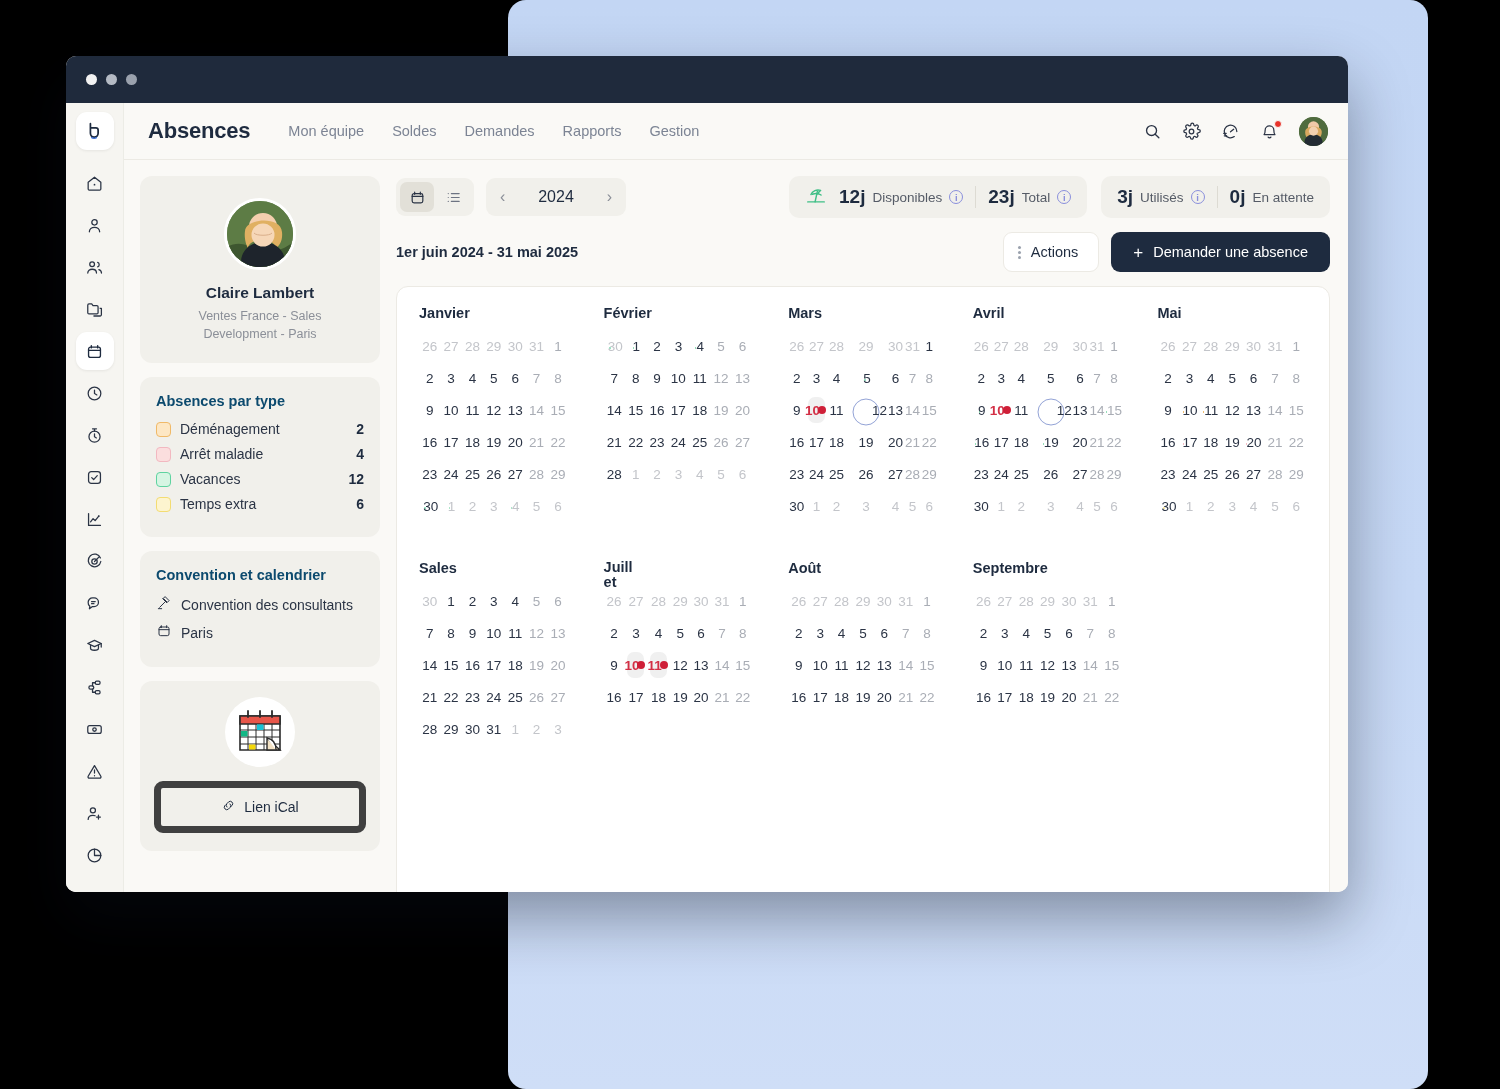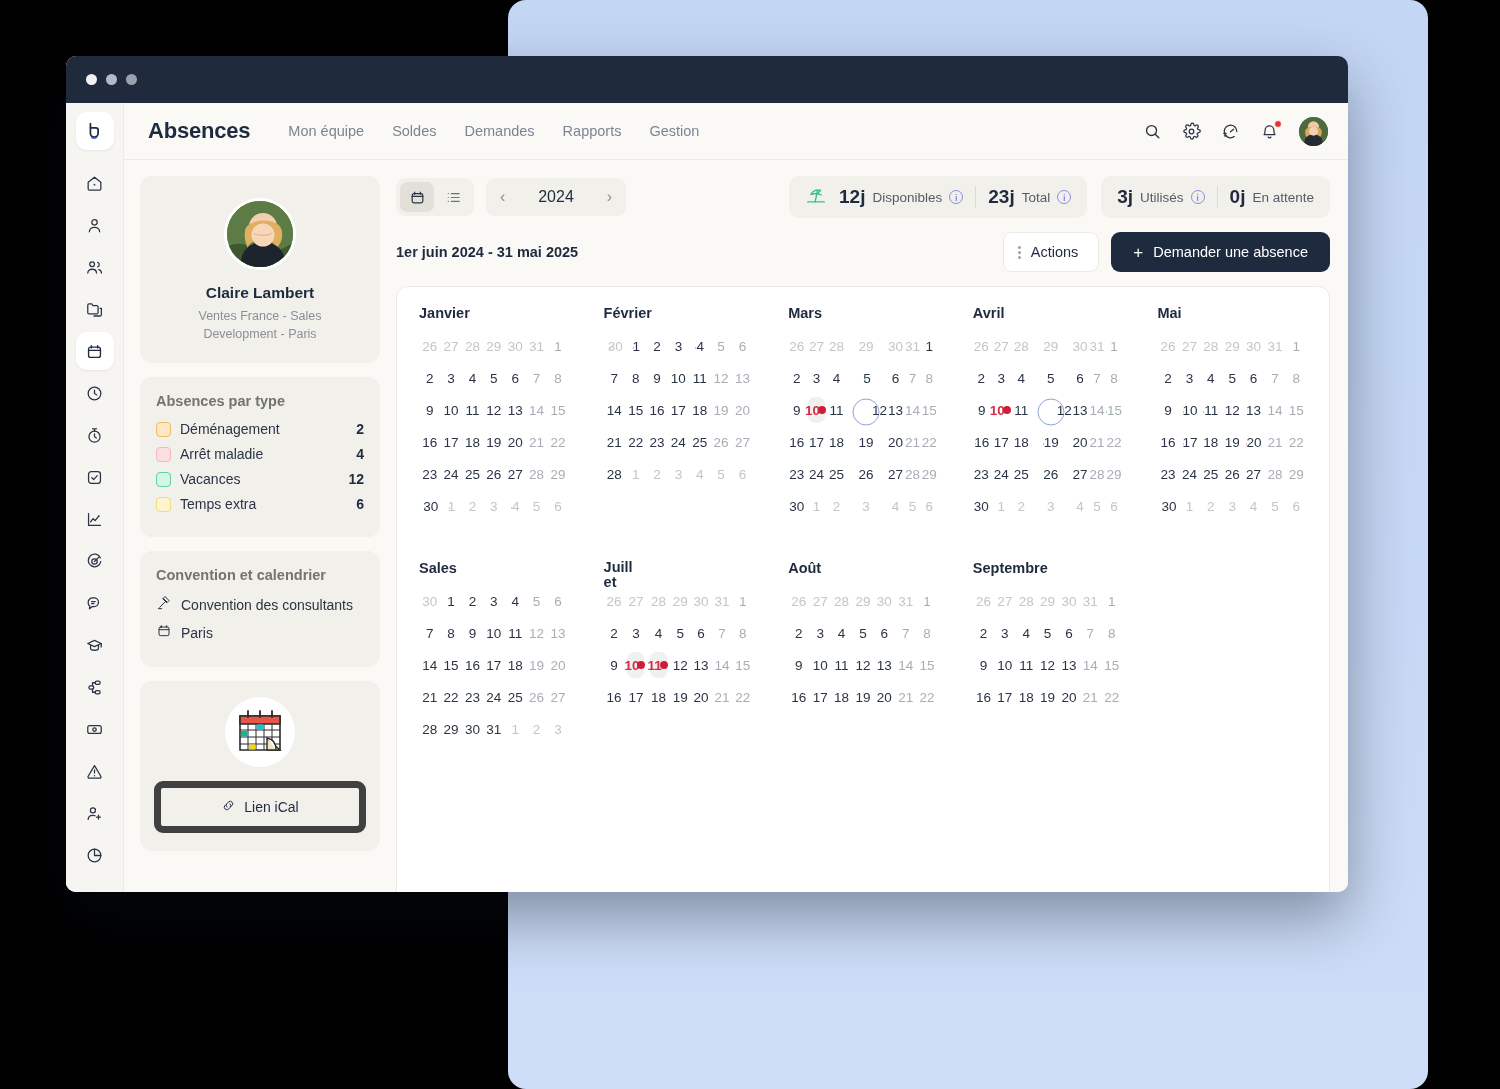--- a/index.html
+++ b/index.html
@@ -99,21 +99,21 @@
   .card { background: #f1f0eb; border-radius: 12px; padding: 16px; }
   .profile { text-align: center; padding: 22px 14px 20px; }
   .avatar-lg {
     width: 72px; height: 72px; border-radius: 50%; margin: 0 auto 14px;
     overflow: hidden; border: 3px solid #ffffff; position: relative;
     background: linear-gradient(160deg,#7c9a63,#3f5a35);
   }
   .p-name { font-size: 15.5px; font-weight: 700; color: #1e2b3f; margin-bottom: 5px; }
   .p-role { font-size: 12.5px; color: #8b8f98; line-height: 1.45; }
 
-  .card-title { font-size: 14.5px; font-weight: 700; color: #737373; margin-bottom: 12px; }
+  .card-title { font-size: 14.5px; font-weight: 700; color: #0c4a6e; margin-bottom: 12px; }
   .type-row { display: flex; align-items: center; gap: 9px; margin-bottom: 9px; font-size: 14px; color: #2b3445; }
   .swatch { width: 15px; height: 15px; border-radius: 4px; flex: 0 0 15px; }
   .type-name { flex: 1; }
   .type-count { font-weight: 700; color: #1e2b3f; font-size: 14px; }
 
   .conv-row { display: flex; align-items: center; gap: 9px; font-size: 14px; color: #2b3445; margin-bottom: 9px; }
   .conv-row svg { width: 16px; height: 16px; flex: 0 0 16px; }
 
   .ical { text-align: center; padding: 16px 14px 18px; }
   .ical-img {

